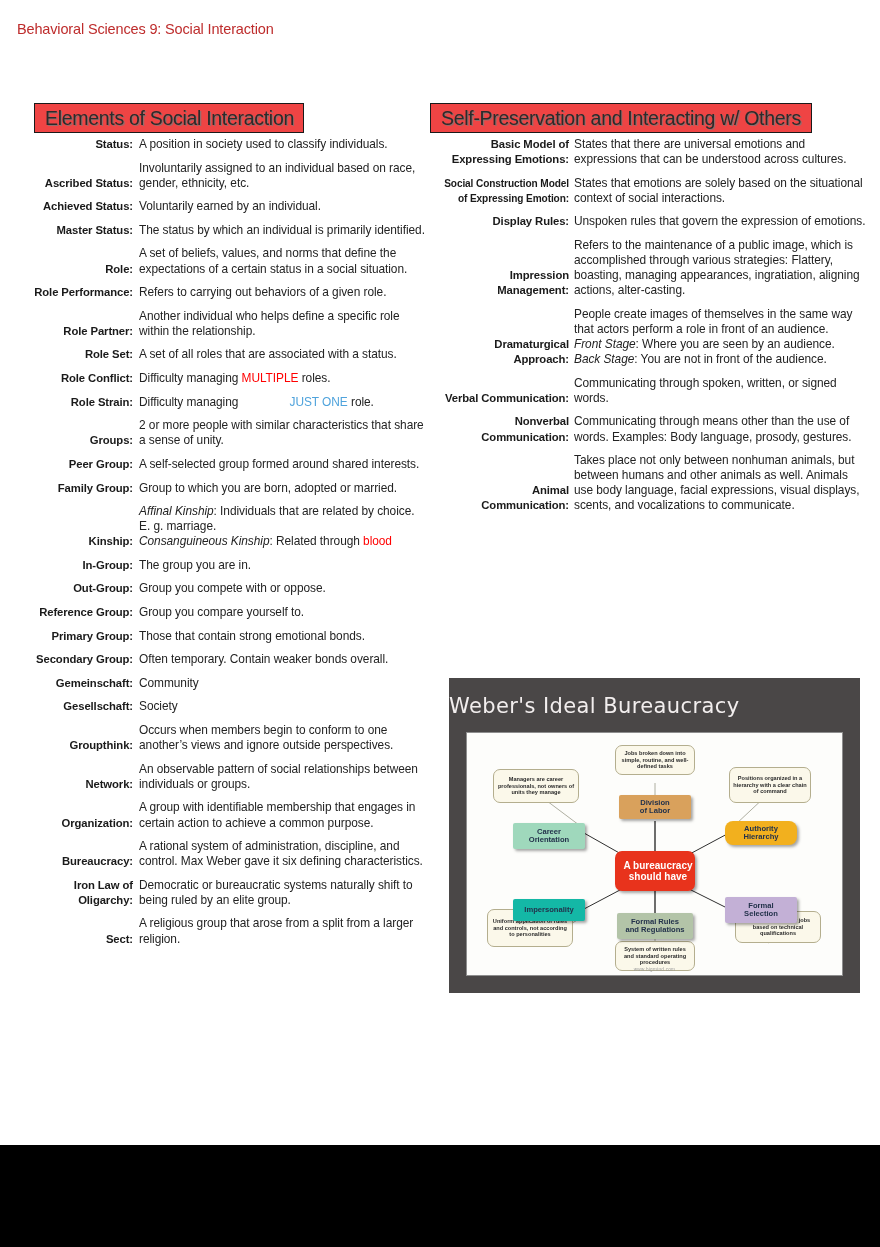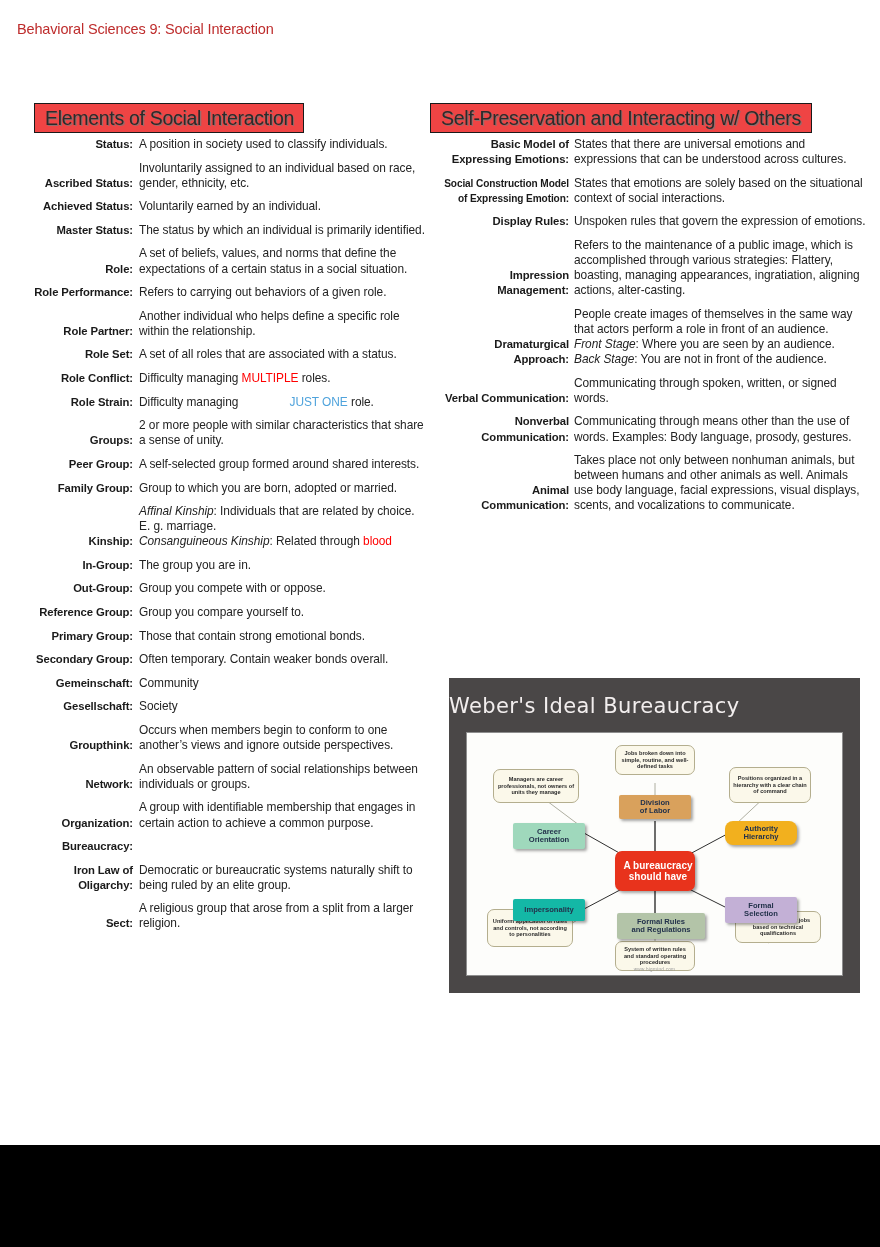--- a/index.html
+++ b/index.html
@@ -299,20 +299,21 @@
       <div class="def-row">
         <div class="def-term">Network:</div>
         <div class="def-body">An observable pattern of social relationships between individuals or groups.</div>
       </div>
       <div class="def-row">
         <div class="def-term">Organization:</div>
         <div class="def-body">A group with identifiable membership that engages in certain action to achieve a common purpose.</div>
       </div>
       <div class="def-row">
         <div class="def-term">Bureaucracy:</div>
+        <div class="def-body">A rational system of administration, discipline, and control.  Max Weber gave it six defining characteristics.</div>
       </div>
       <div class="def-row">
         <div class="def-term">Iron Law of
 Oligarchy:</div>
         <div class="def-body">Democratic or bureaucratic systems naturally shift to being ruled by an elite group.</div>
       </div>
       <div class="def-row">
         <div class="def-term">Sect:</div>
         <div class="def-body">A religious group that arose from a split from a larger religion.</div>
       </div>
@@ -406,21 +407,21 @@
 
       <div class="node" id="node-division" style="left:152px; top:62px; width:72px; height:24px; background:#d9a15c;">
         <span>Division<br>of Labor</span>
       </div>
       <div class="node" id="node-authority" style="left:258px; top:88px; width:72px; height:24px; background:#f2b01e;border-radius:8px;">
         <span>Authority<br>Hierarchy</span>
       </div>
       <div class="node" id="node-formal-selection" style="left:258px; top:164px; width:72px; height:26px; background:#c3b0d6;">
         <span>Formal<br>Selection</span>
       </div>
-      <div class="node" id="node-formal-rules" style="left:150px; top:180px; width:88px; height:26px; background:#b3c4a8;">
+      <div class="node" id="node-formal-rules" style="left:150px; top:180px; width:76px; height:26px; background:#b3c4a8;">
         <span>Formal Rules<br>and Regulations</span>
       </div>
       <div class="node" id="node-impersonality" style="left:46px; top:166px; width:72px; height:22px; background:#14b8a6;">
         <span>Impersonality</span>
       </div>
       <div class="node" id="node-career" style="left:46px; top:90px; width:72px; height:26px; background:#9fd8bc;">
         <span>Career<br>Orientation</span>
       </div>
 
       <div class="node" id="node-center" style="left:148px; top:118px; width:80px; height:40px;">

